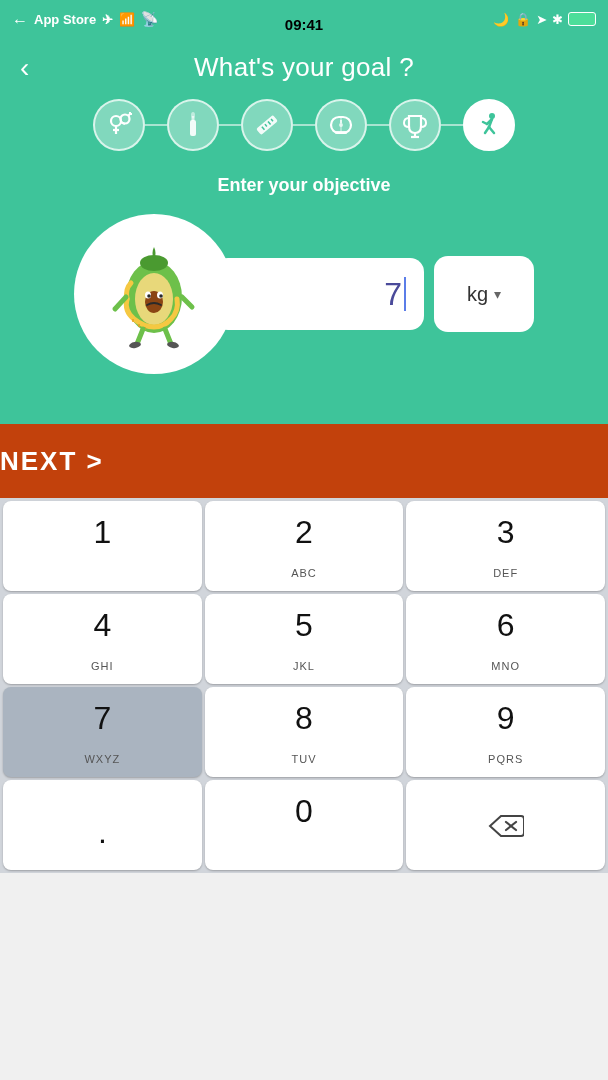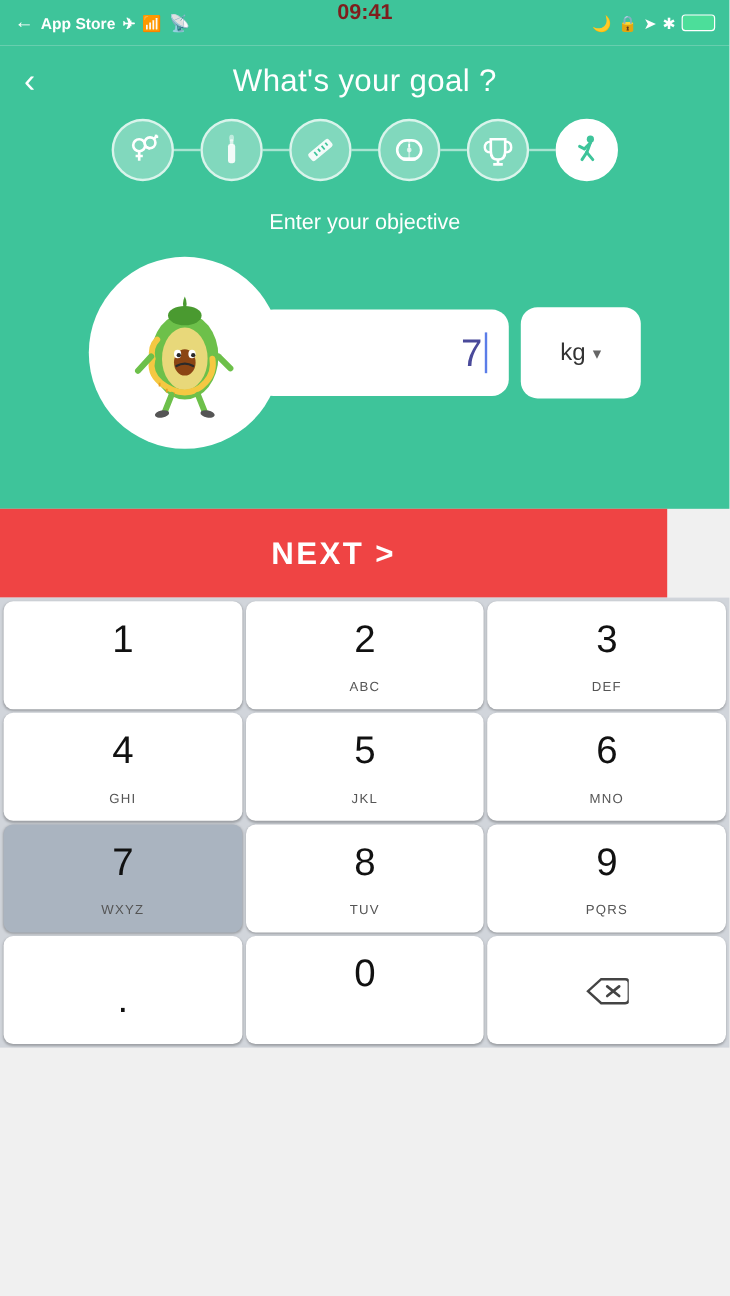--- a/index.html
+++ b/index.html
@@ -31,27 +31,27 @@
       font-weight: 600;
     }
     .status-right {
       display: flex;
       align-items: center;
       gap: 5px;
       color: white;
       font-size: 12px;
     }
     .status-time {
-      color: #7f1d1d;
-      font-size: 18px;
+      color: #000000;
+      font-size: 15px;
       font-weight: 600;
       position: absolute;
       left: 50%;
       transform: translateX(-50%);
-      top: 0;
+      top: 16px;
     }
 
     
     #main-area {
       background: #3ec49a;
       padding: 0 20px 20px 20px;
     }
 
     
     #header {
@@ -108,21 +108,21 @@
       height: 2.5px;
       background: rgba(255,255,255,0.55);
       flex-shrink: 0;
     }
 
     
     #objective-label {
       text-align: center;
       color: white;
       font-size: 18px;
-      font-weight: 400;
+      font-weight: 700;
       margin-bottom: 18px;
     }
 
     
     #input-row {
       display: flex;
       align-items: center;
       justify-content: center;
       gap: 0;
       margin-bottom: 30px;
@@ -181,30 +181,30 @@
       margin-left: 10px;
       cursor: pointer;
     }
     .chevron-down {
       font-size: 14px;
       color: #666;
     }
 
     
     #next-button {
-      background: #ef4444;
+      background: #c2410c;
       color: white;
       font-size: 26px;
       font-weight: 600;
       letter-spacing: 2px;
       display: flex;
       align-items: center;
-      justify-content: center;
+      justify-content: flex-start;
       height: 74px;
-      width: 556px;
+      width: 608px;
       cursor: pointer;
     }
 
     
     #keyboard {
       background: #d1d5db;
       width: 608px;
       flex: 1;
       padding: 3px 0 0 0;
     }

